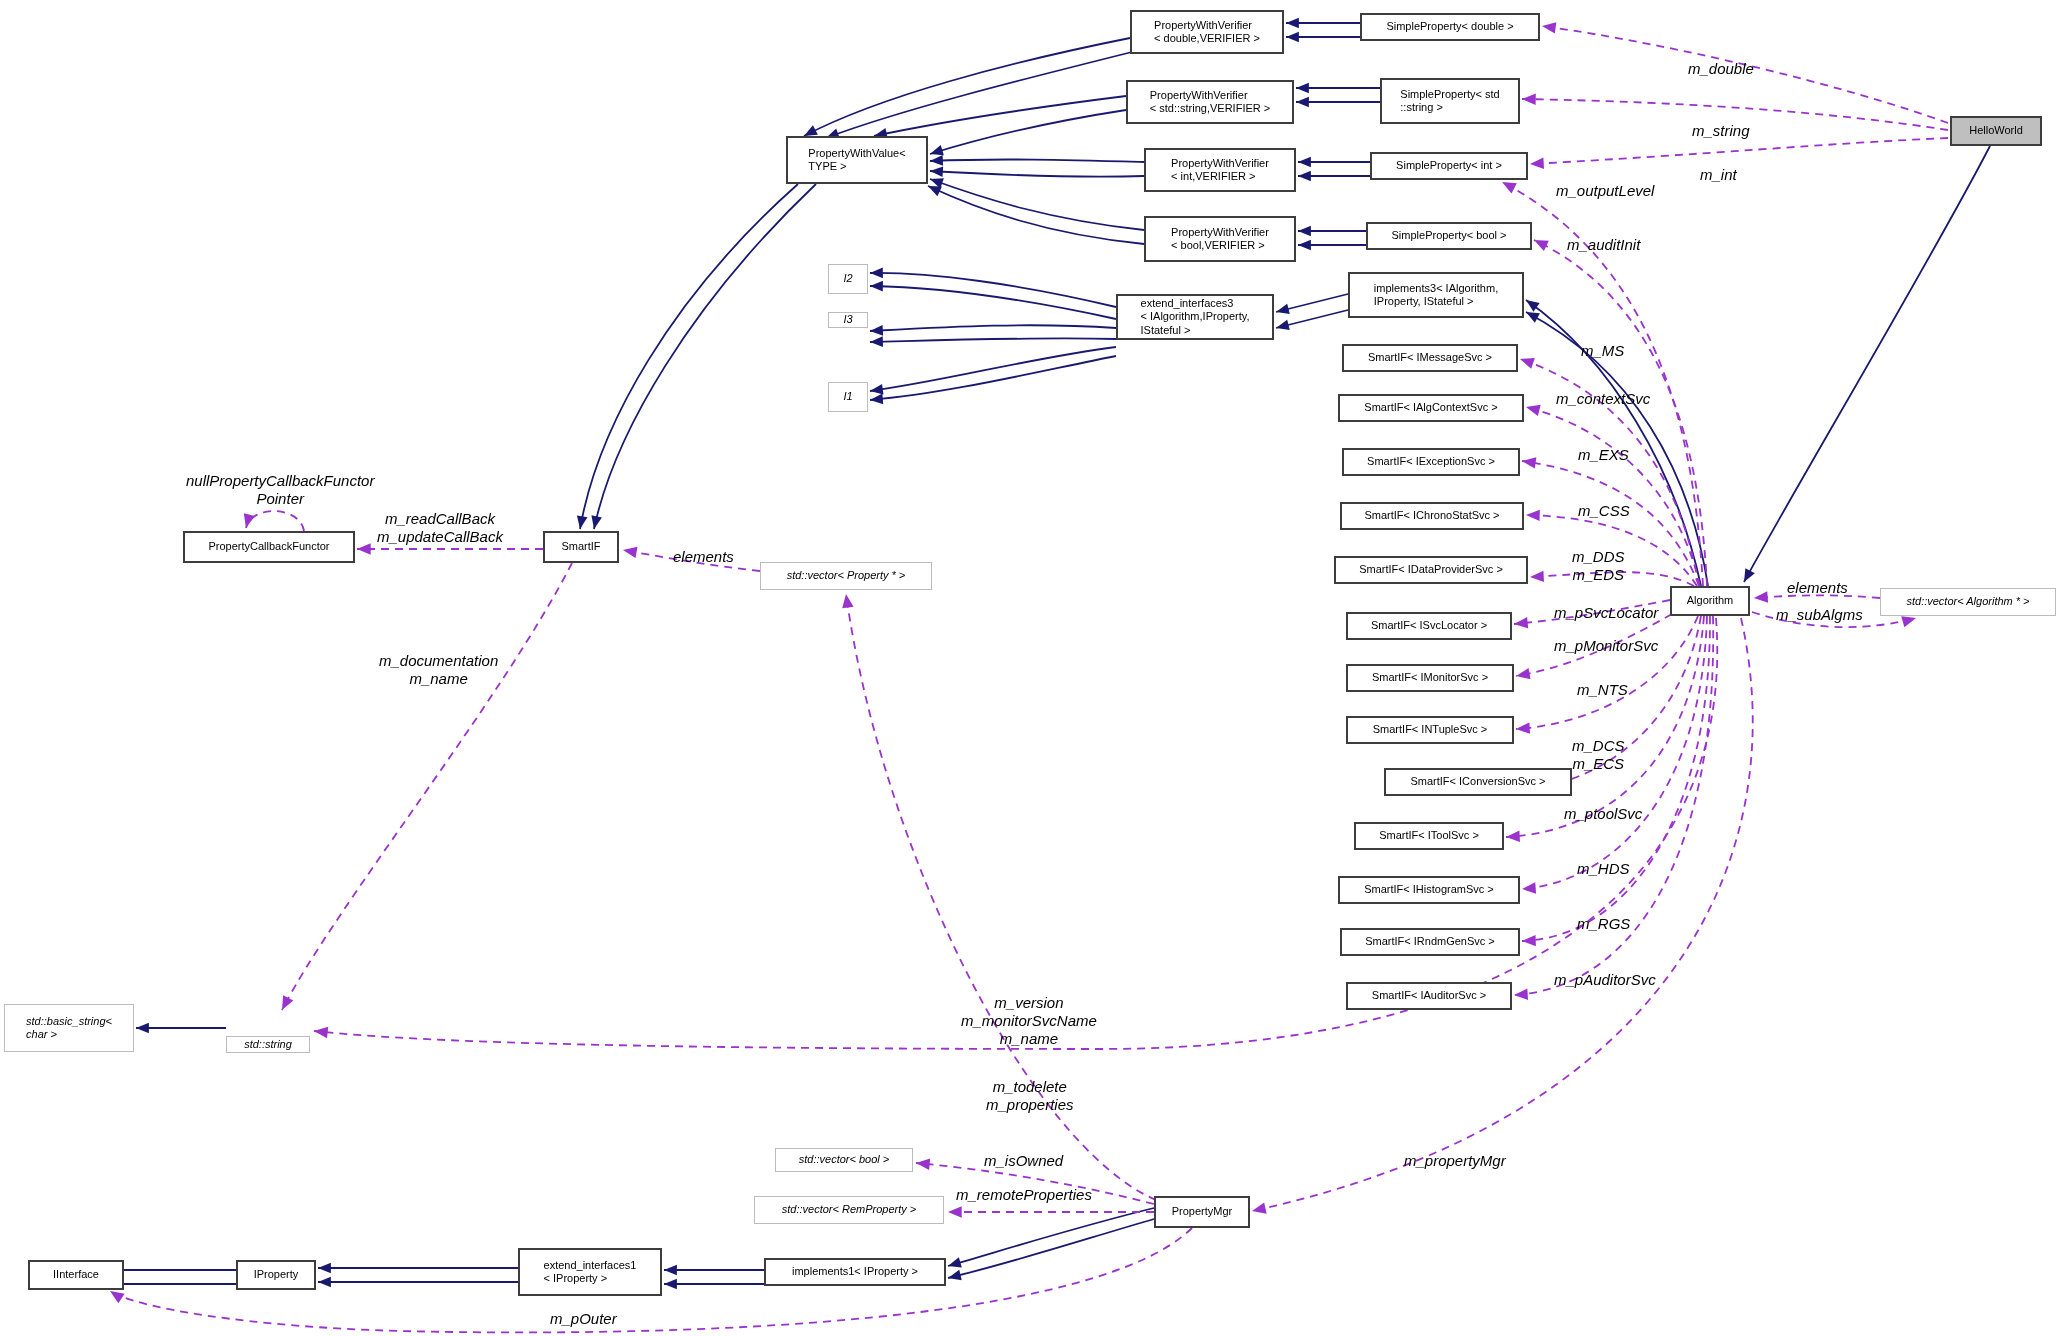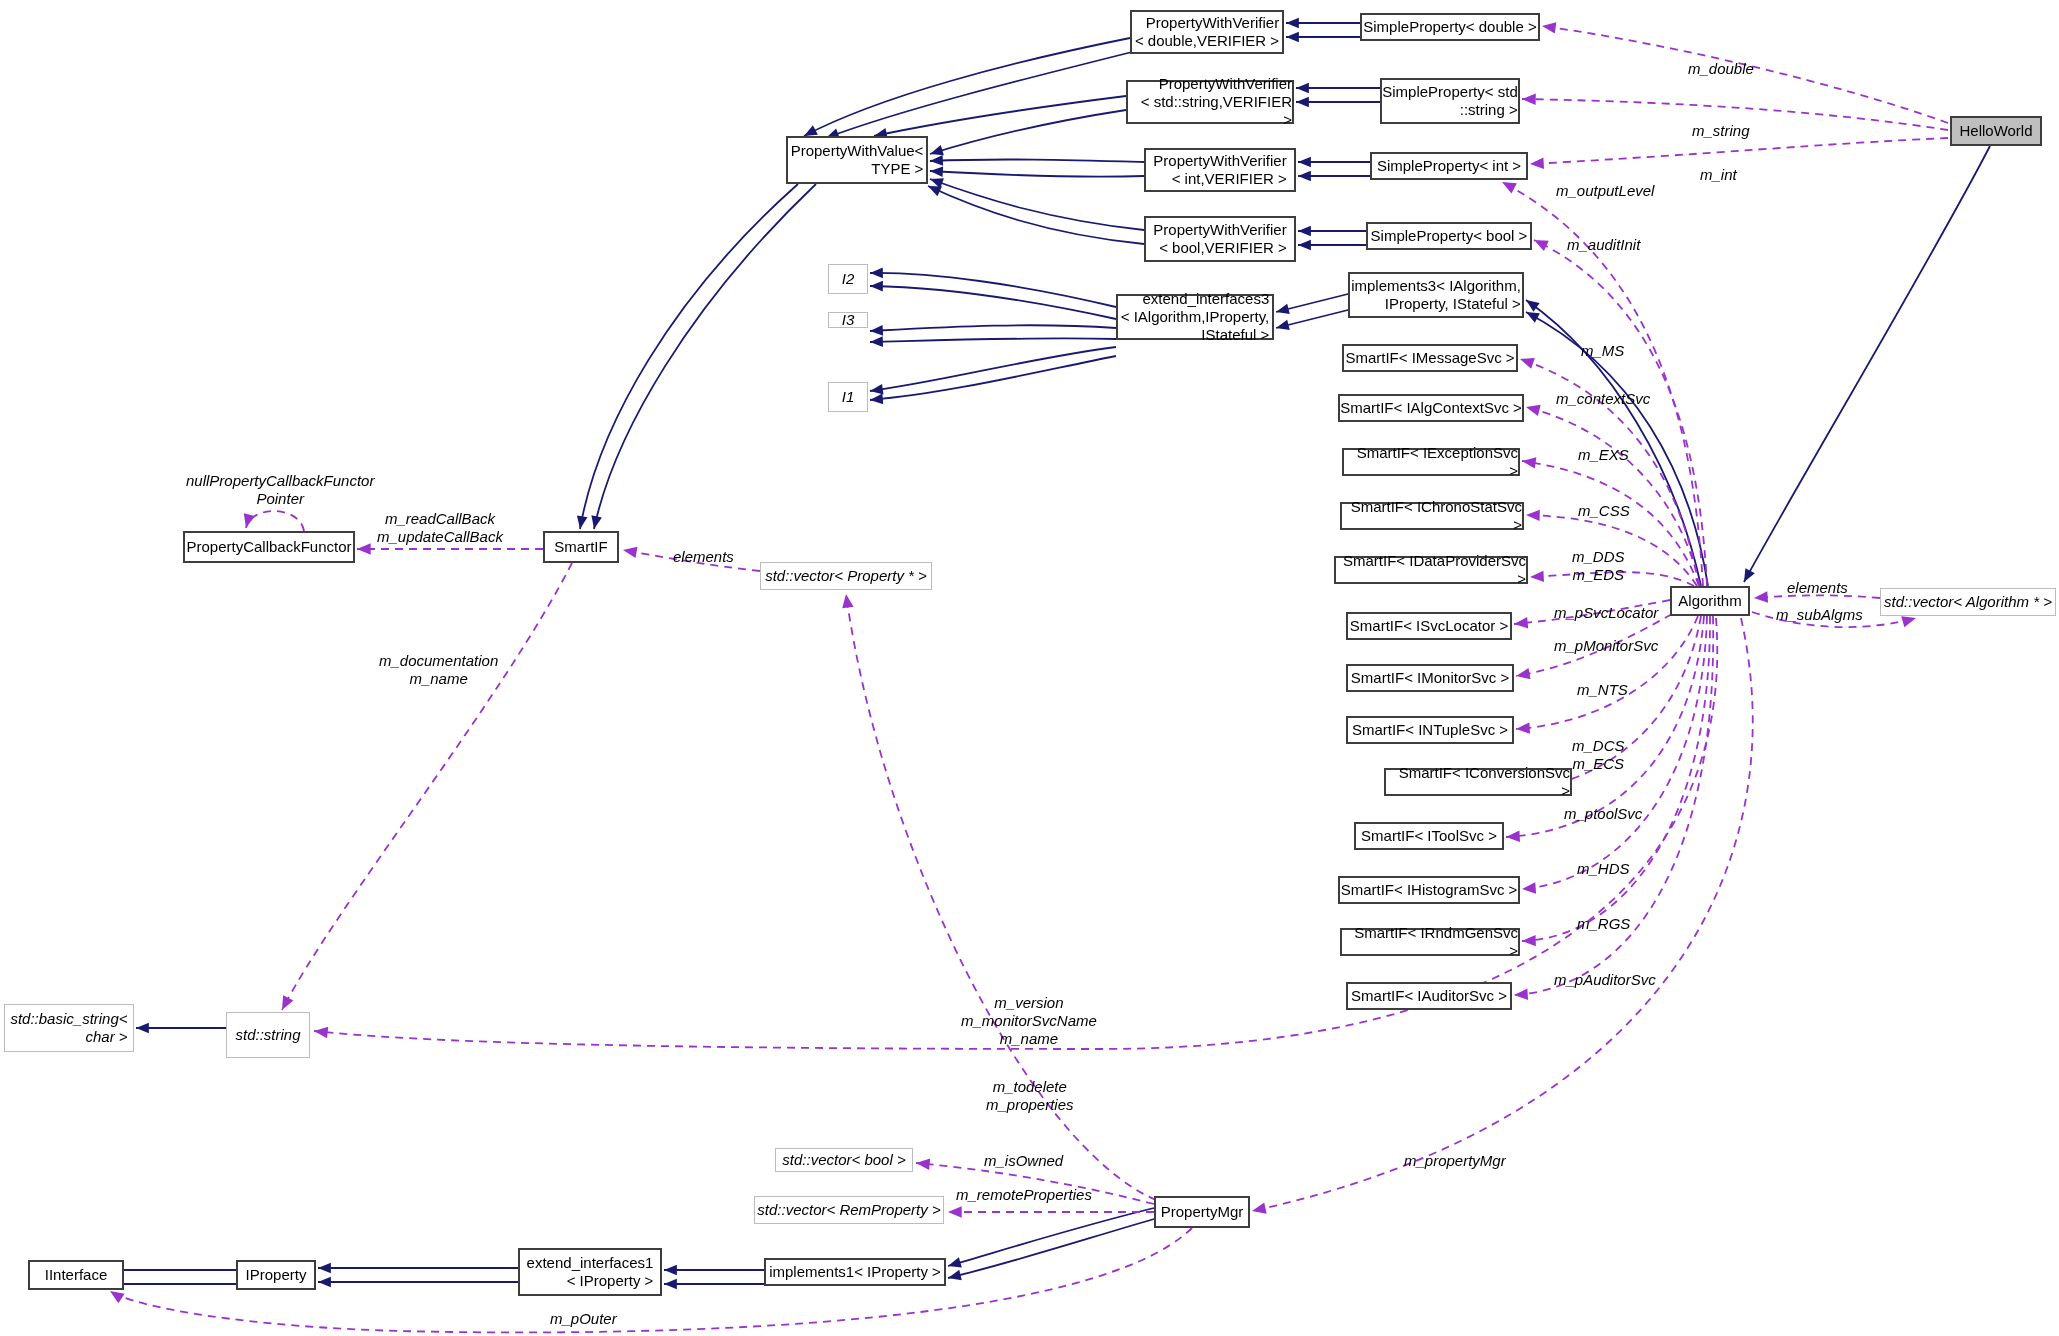--- a/index.html
+++ b/index.html
@@ -1,21 +1,21 @@
 <!DOCTYPE html>
 <html><head>
 <meta charset="utf-8">
 <style>
   html,body{margin:0;padding:0;background:#ffffff;}
   #canvas{position:relative;width:2059px;height:1336px;background:#ffffff;
           font-family:"Liberation Sans", sans-serif;overflow:hidden;}
   #edges{position:absolute;left:0;top:0;}
   .node{position:absolute;box-sizing:border-box;background:#ffffff;
         border:2px solid #3d3d3d;display:flex;align-items:center;justify-content:center;
-        text-align:right;white-space:pre-line;font-size:15px;line-height:1.22;color:#000;}
+        text-align:left;white-space:pre-line;font-size:11px;line-height:1.22;color:#000;}
   .node.ext{border:1px solid #bcbcbc;font-style:italic;}
   .node.focus{background:#bfbfbf;}
   .elabel{position:absolute;font-size:15px;line-height:1.2;color:#000;
           white-space:pre-line;text-align:center;font-style:italic;}
 </style>
 </head>
 <body>
 
 <div id="canvas">
 
@@ -145,21 +145,21 @@
 
 <div class="node" style="left:1670px;top:586px;width:80px;height:30px">Algorithm</div>
 <div class="node ext" style="left:1880px;top:588px;width:176px;height:28px">std::vector&lt; Algorithm * &gt;</div>
 
 <div class="node" style="left:183px;top:531px;width:172px;height:32px">PropertyCallbackFunctor</div>
 <div class="node" style="left:543px;top:531px;width:76px;height:32px">SmartIF</div>
 <div class="node ext" style="left:760px;top:562px;width:172px;height:28px">std::vector&lt; Property * &gt;</div>
 
 <div class="node ext" style="left:4px;top:1004px;width:130px;height:48px">std::basic_string&lt;
 char &gt;</div>
-<div class="node ext" style="left:226px;top:1012px;width:84px;height:46px">std::string</div>
+<div class="node ext" style="left:226px;top:1036px;width:84px;height:17px">std::string</div>
 
 <div class="node ext" style="left:775px;top:1148px;width:138px;height:24px">std::vector&lt; bool &gt;</div>
 <div class="node ext" style="left:754px;top:1196px;width:190px;height:28px">std::vector&lt; RemProperty &gt;</div>
 <div class="node" style="left:1154px;top:1196px;width:96px;height:32px">PropertyMgr</div>
 
 <div class="node" style="left:28px;top:1260px;width:96px;height:30px">IInterface</div>
 <div class="node" style="left:236px;top:1260px;width:80px;height:30px">IProperty</div>
 <div class="node" style="left:518px;top:1248px;width:144px;height:48px">extend_interfaces1
 &lt; IProperty &gt;</div>
 <div class="node" style="left:764px;top:1258px;width:182px;height:28px">implements1&lt; IProperty &gt;</div>

